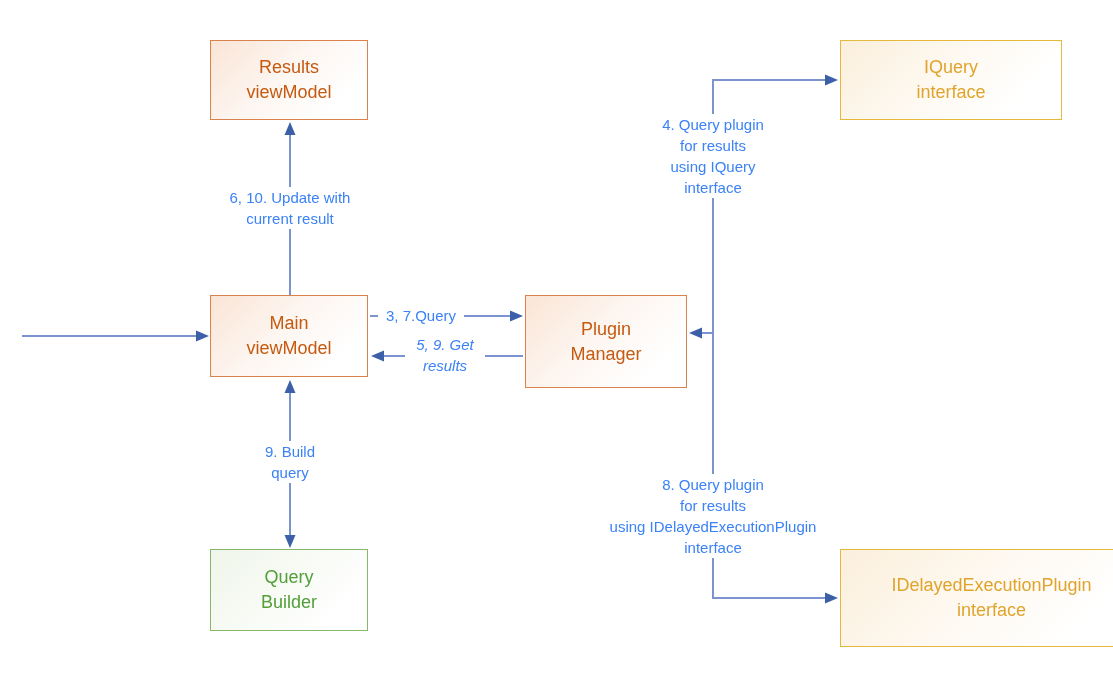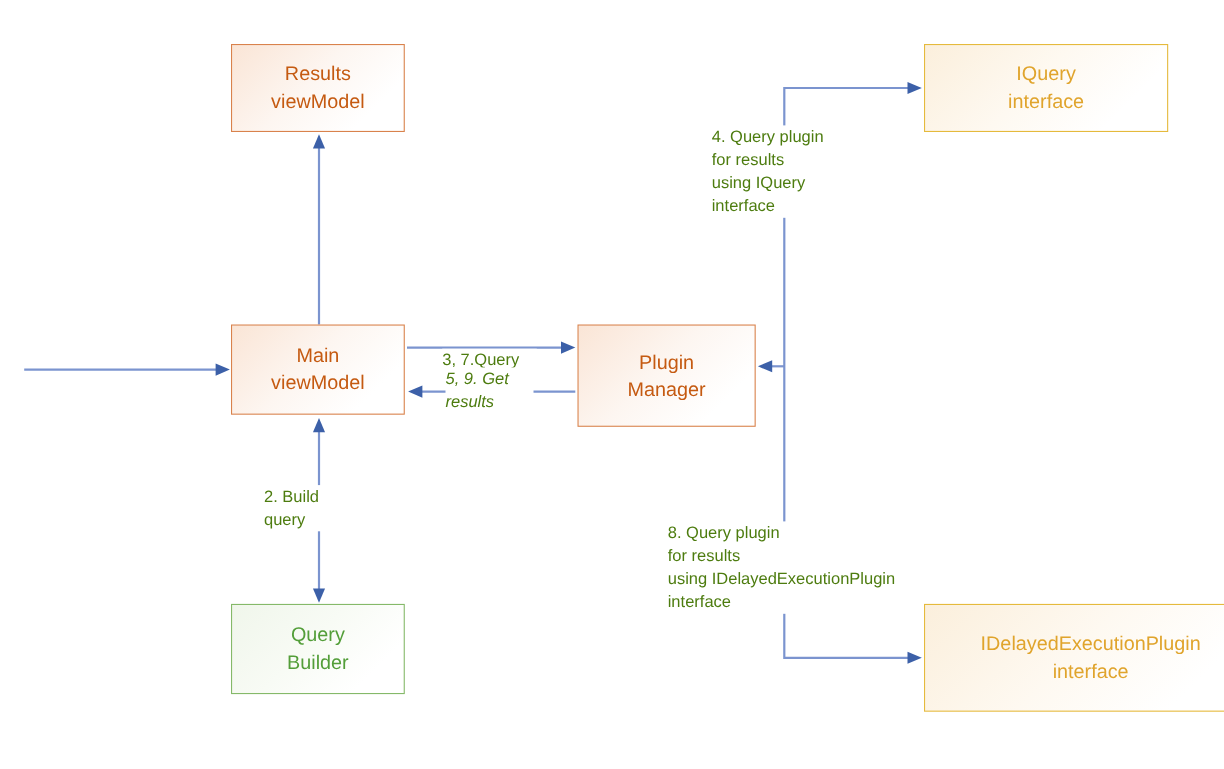--- a/index.html
+++ b/index.html
@@ -54,23 +54,24 @@
   }
   .node.green {
     border: 1.6px solid #85B969;
     background: linear-gradient(135deg, #F0F6EB 0%, #F8FBF5 45%, #FFFFFF 80%);
     color: #539E39;
   }
   .edge-label {
     position: absolute;
     box-sizing: border-box;
     background: #ffffff;
-    color: #4d7c0f;
+    color: #3b82f6;
     font-size: 15px;
     line-height: 21px;
+    text-align: center;
     white-space: pre-line;
     z-index: 3;
   }
 </style>
 </head>
 <body>
 
 <div class="canvas">
 
   <svg class="connector-layer" viewBox="0 0 1113 699" xmlns="http://www.w3.org/2000/svg">
@@ -122,25 +123,27 @@
   <div class="node orange" style="left:525px; top:295px; width:162px; height:93px;">Plugin
 Manager</div>
 
   <div class="node green" style="left:210px; top:549px; width:158px; height:82px;">Query
 Builder</div>
 
   <div class="node gold" style="left:840px; top:549px; width:303px; height:98px;">IDelayedExecutionPlugin
 interface</div>
 
 
+  <div class="edge-label" style="left:211px; top:187px; width:158px;">6, 10. Update with
+current result</div>
 
-  <div class="edge-label" style="left:240px; top:441px; width:100px;">2. Build
+  <div class="edge-label" style="left:240px; top:441px; width:100px;">9. Build
 query</div>
 
-  <div class="edge-label" style="left:402px; top:305px; width:86px;margin-top:12px;">3, 7.Query</div>
+  <div class="edge-label" style="left:378px; top:305px; width:86px;">3, 7.Query</div>
 
   <div class="edge-label" style="left:405px; top:334px; width:80px;font-style:italic;">5, 9. Get
 results</div>
 
   <div class="edge-label" style="left:647px; top:114px; width:132px;">4. Query plugin
 for results
 using IQuery
 interface</div>
 
   <div class="edge-label" style="left:607px; top:474px; width:212px;">8. Query plugin

